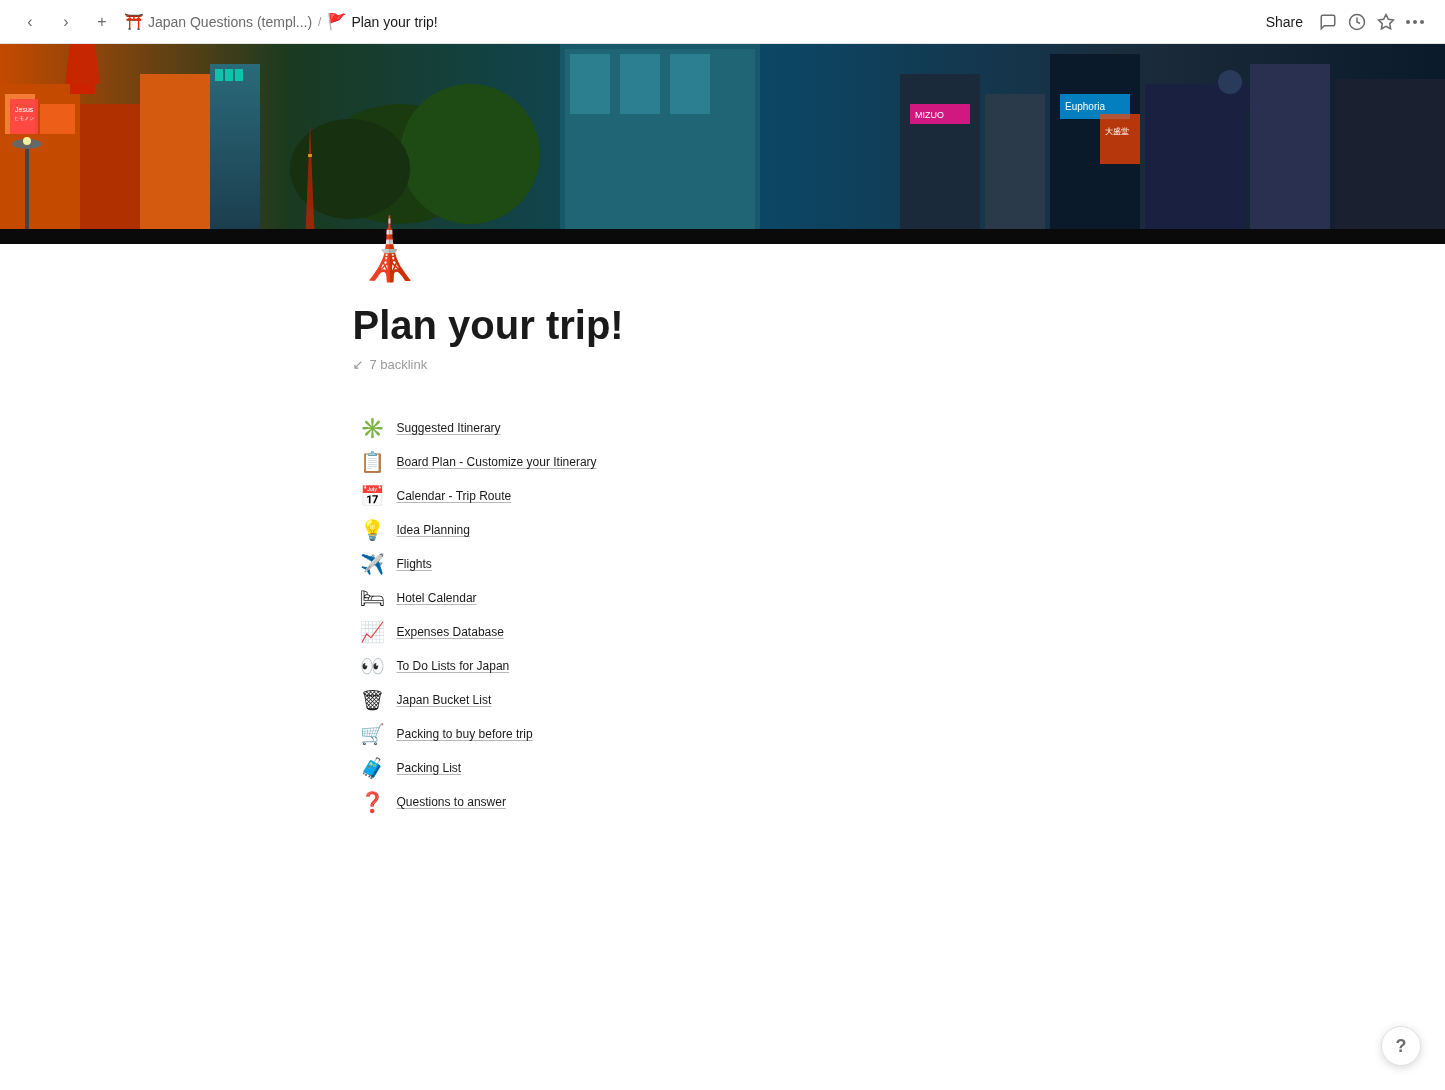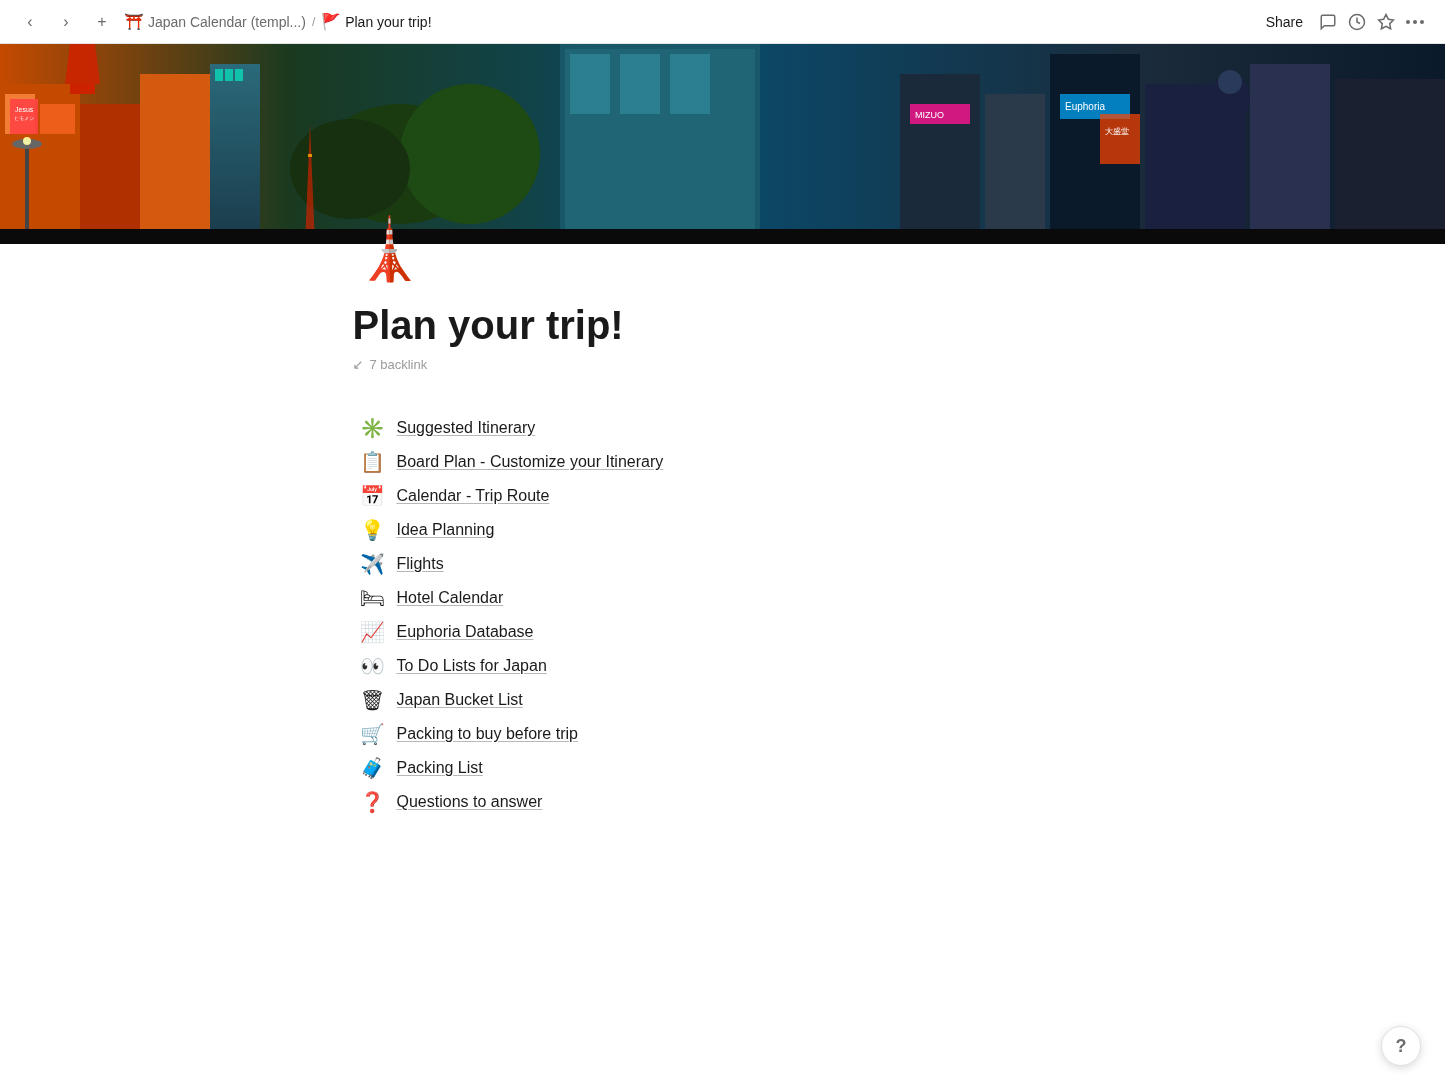--- a/index.html
+++ b/index.html
@@ -188,21 +188,21 @@
     }
 
     .link-icon {
       font-size: 20px;
       width: 28px;
       text-align: center;
       flex-shrink: 0;
     }
 
     .link-text {
-      font-size: 16px;
+      font-size: 12px;
       color: #1a1a1a;
       text-decoration: underline;
       text-decoration-color: #b8b8b8;
       text-underline-offset: 2px;
     }
 
     
     .help-btn {
       position: fixed;
       bottom: 24px;
@@ -226,21 +226,21 @@
 <body>
 
 <nav class="top-nav">
   <div class="nav-left">
     <button class="nav-btn">‹</button>
     <button class="nav-btn">›</button>
     <button class="nav-btn">+</button>
     <div class="breadcrumb">
       <div class="breadcrumb-item">
         <span style="font-size:16px;">⛩️</span>
-        <span>Japan Calendar (templ...)</span>
+        <span>Japan Questions (templ...)</span>
       </div>
       <span class="breadcrumb-separator">/</span>
       <div class="breadcrumb-item">
         <span style="font-size:16px;">🚩</span>
         <span class="breadcrumb-current">Plan your trip!</span>
       </div>
     </div>
   </div>
   <div class="nav-right">
     <button class="nav-right-btn share-btn">Share</button>
@@ -374,21 +374,21 @@
       <li class="link-item">
       <span class="link-icon">✈️</span>
       <span class="link-text">Flights</span>
     </li>
       <li class="link-item">
       <span class="link-icon">🛏</span>
       <span class="link-text">Hotel Calendar</span>
     </li>
       <li class="link-item">
       <span class="link-icon">📈</span>
-      <span class="link-text">Euphoria Database</span>
+      <span class="link-text">Expenses Database</span>
     </li>
       <li class="link-item">
       <span class="link-icon">👀</span>
       <span class="link-text">To Do Lists for Japan</span>
     </li>
       <li class="link-item">
       <span class="link-icon">🗑</span>
       <span class="link-text">Japan Bucket List</span>
     </li>
       <li class="link-item">

